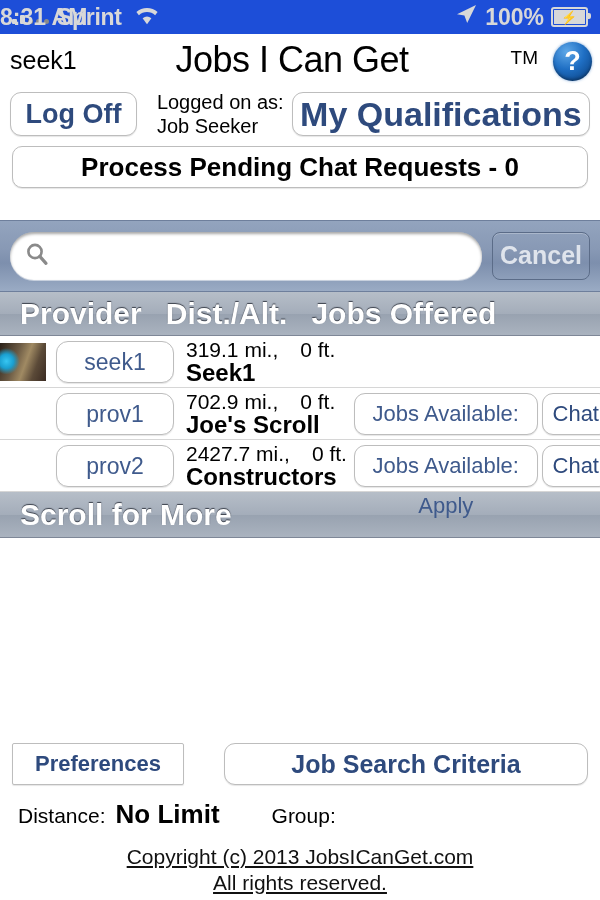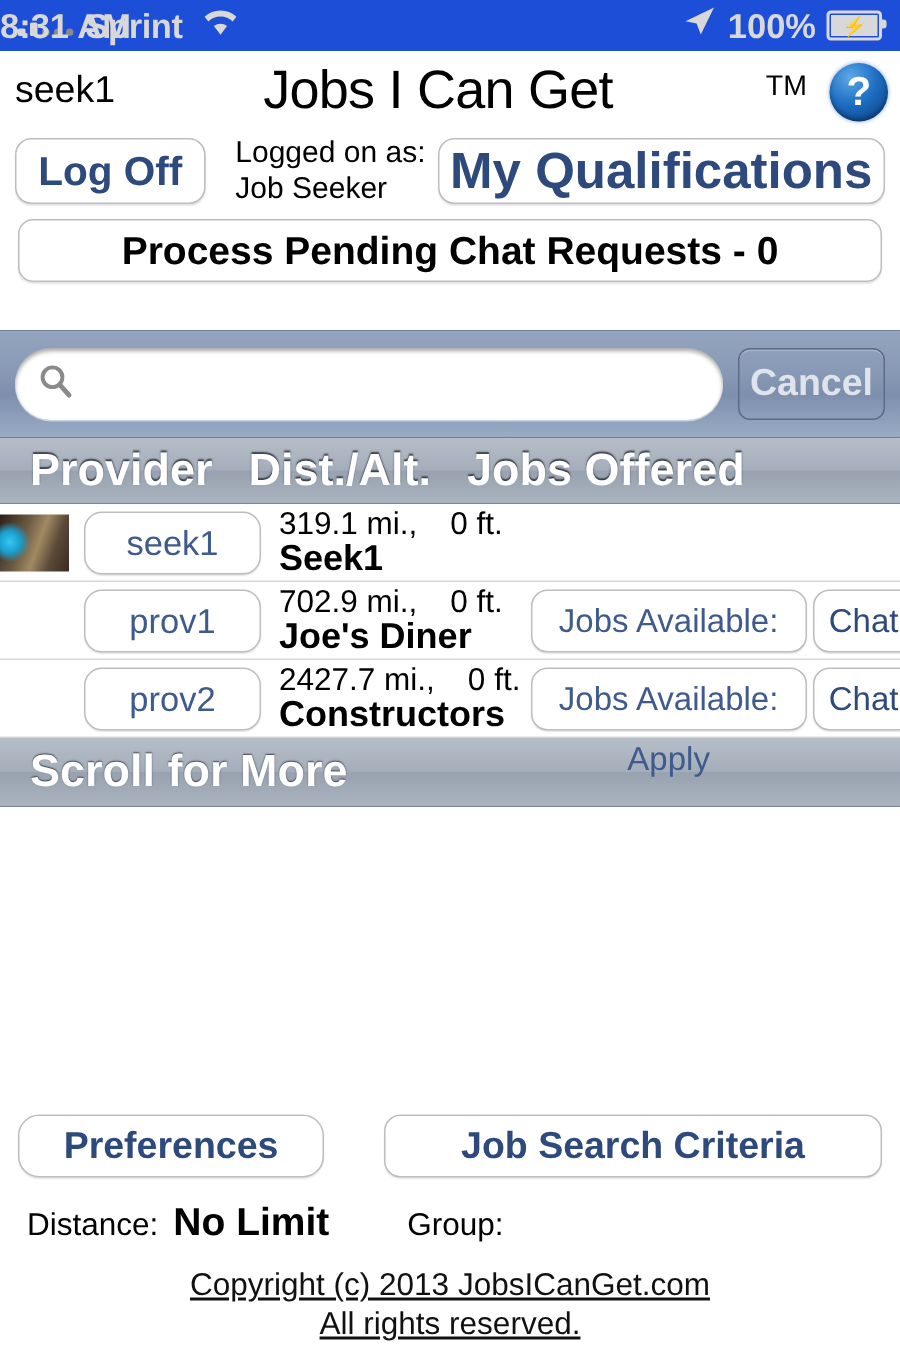--- a/index.html
+++ b/index.html
@@ -361,25 +361,25 @@
   .spacer { background: #fff; }
 
   
   .bottom-buttons {
     display: flex;
     gap: 40px;
     padding: 0 12px;
     box-sizing: border-box;
   }
   .btn-prefs {
-    width: 204px;
+    width: 172px;
     height: 42px;
     line-height: 40px;
-    font-size: 25px;
-    border-radius: 14px;
+    font-size: 22px;
+    border-radius: 2px;
   }
   .btn-criteria {
     flex: 1;
     height: 42px;
     line-height: 40px;
     font-size: 25px;
     border-radius: 11px;
   }
   .meta-row {
     display: flex;
@@ -498,21 +498,21 @@
     <div class="row-actions"></div>
   </div>
 
   <div class="row">
     <div class="thumb-spacer"></div>
     <div class="btn btn-provider">prov1</div>
     <div class="dist-block">
       <div class="dist-line">
         <span>702.9 mi.,</span><span class="alt">0 ft.</span>
       </div>
-      <div class="provider-name">Joe's Diner</div>
+      <div class="provider-name">Joe's Scroll</div>
     </div>
     <div class="row-actions">
       <div class="btn btn-apply">Jobs Available: Apply</div>
       <div class="btn btn-chat">Chat</div>
     </div>
   </div>
 
   <div class="row">
     <div class="thumb-spacer"></div>
     <div class="btn btn-provider">prov2</div>

